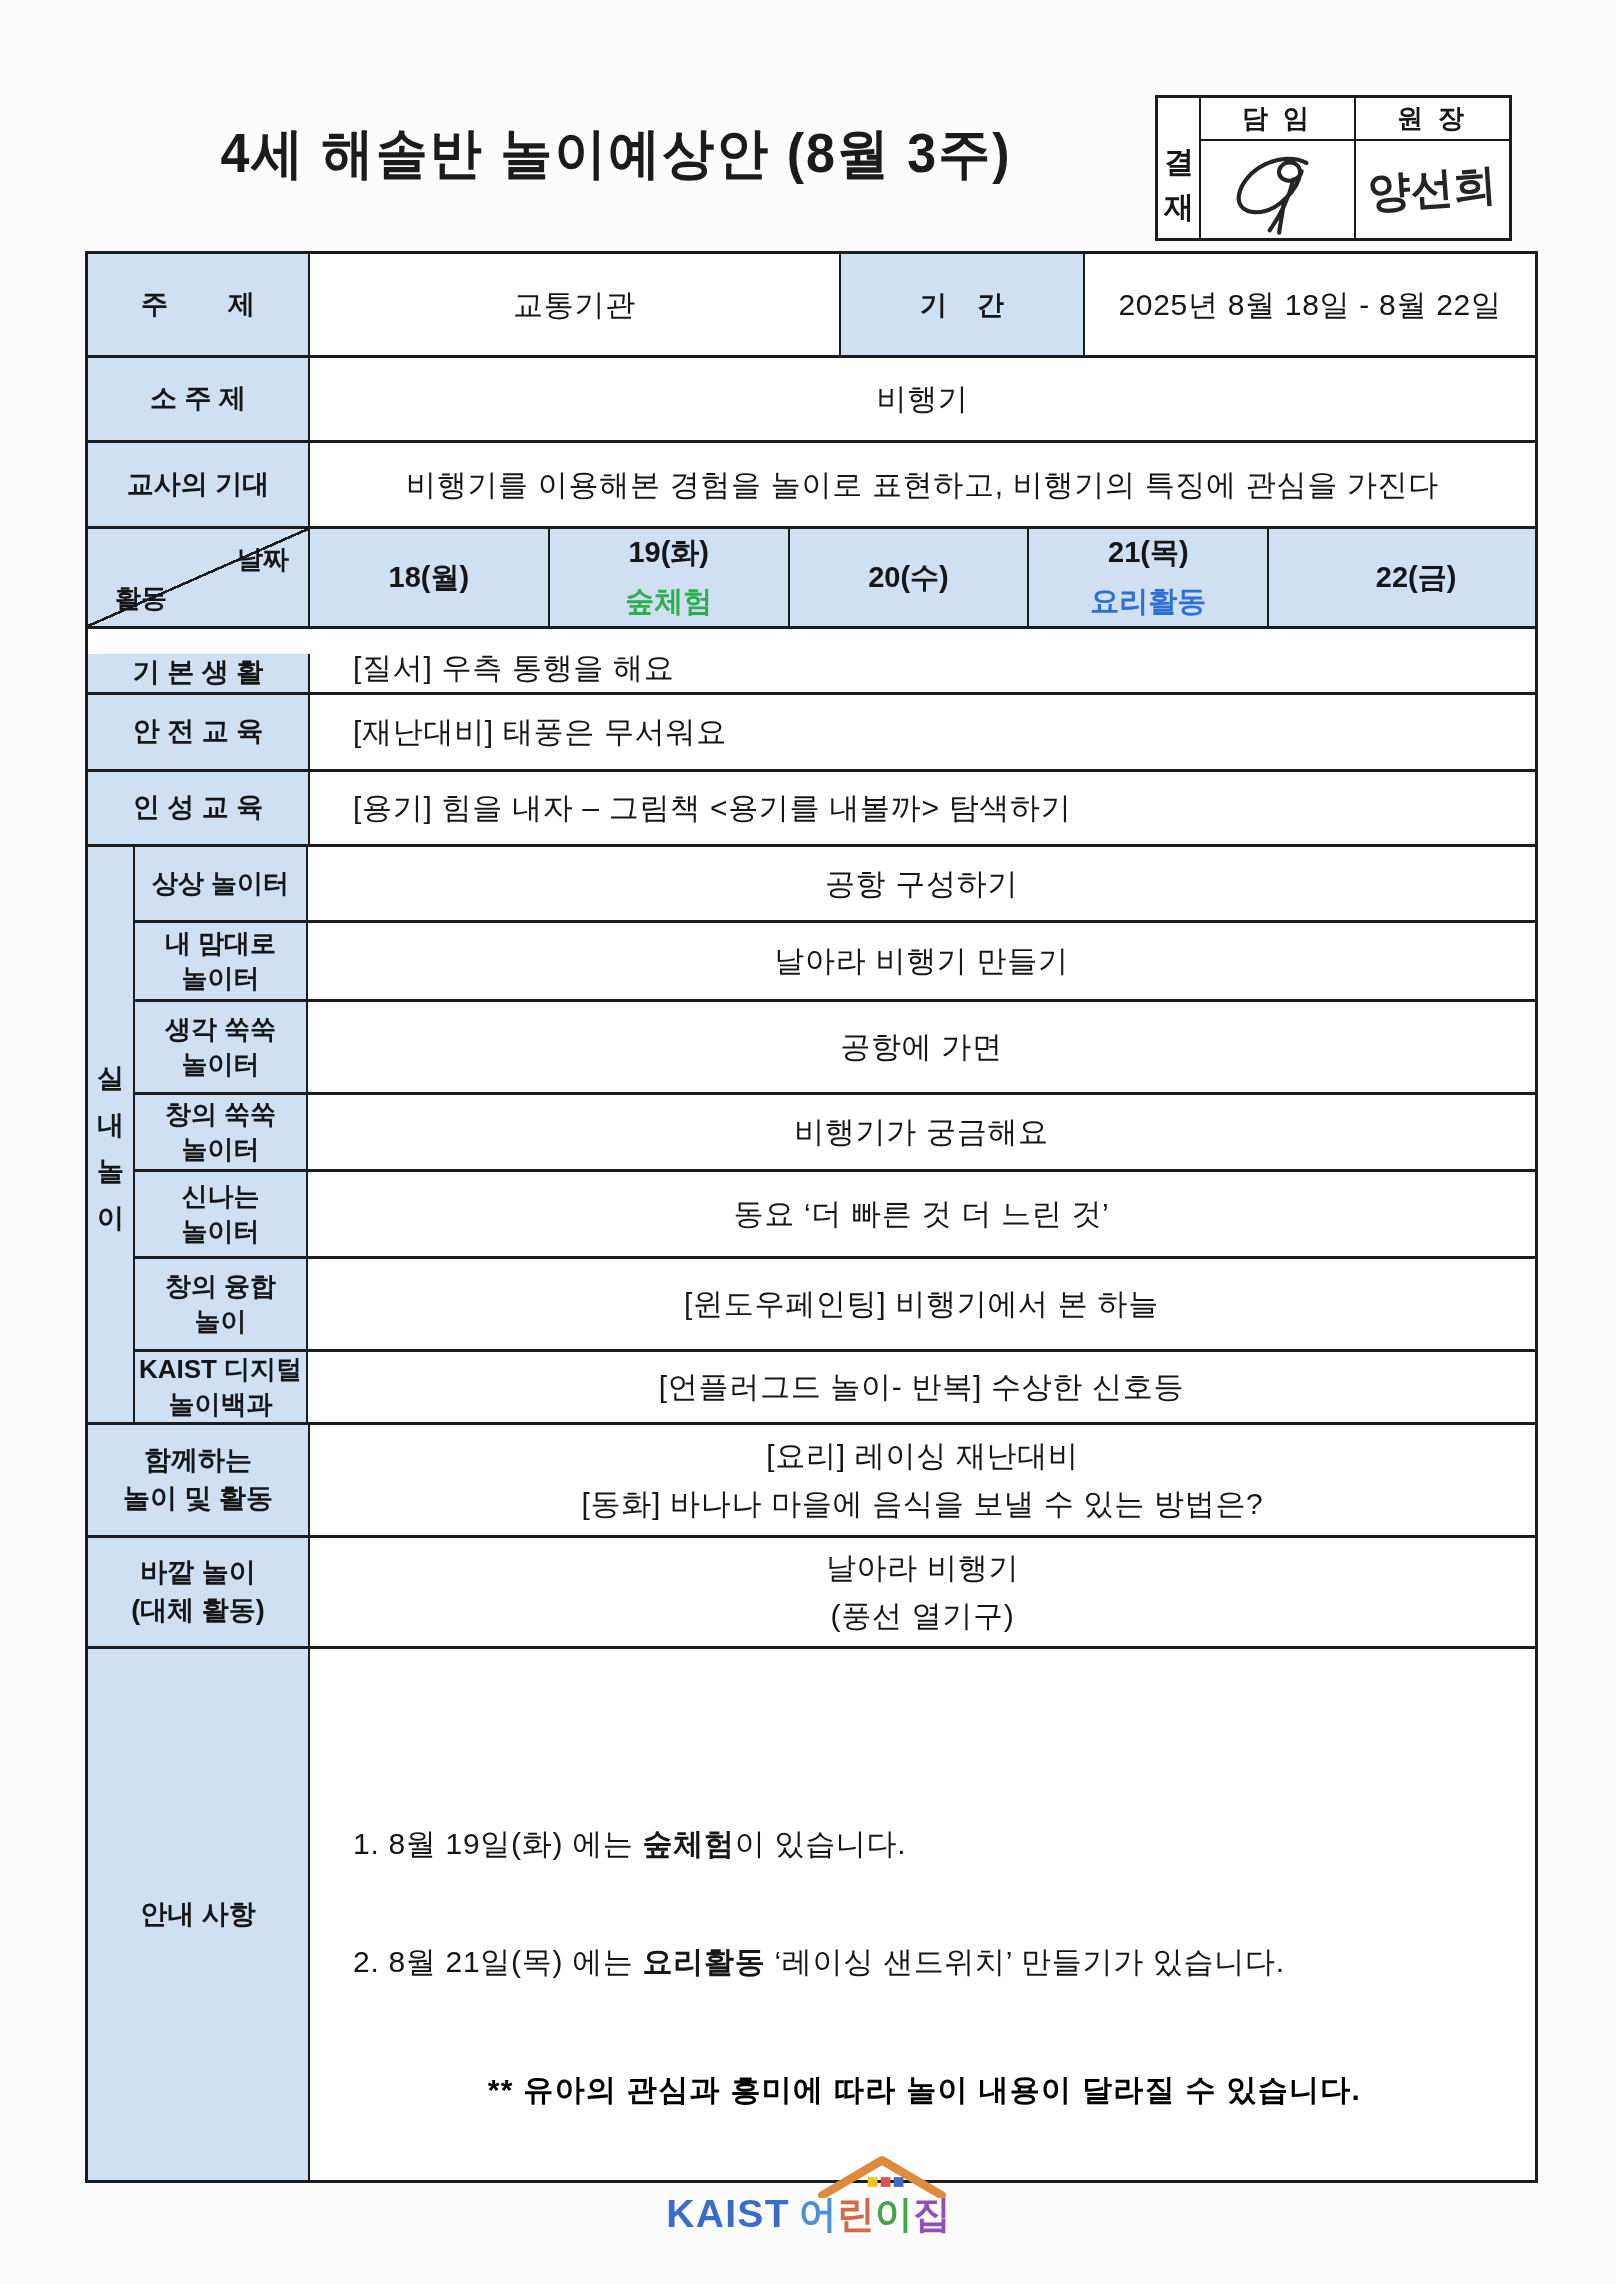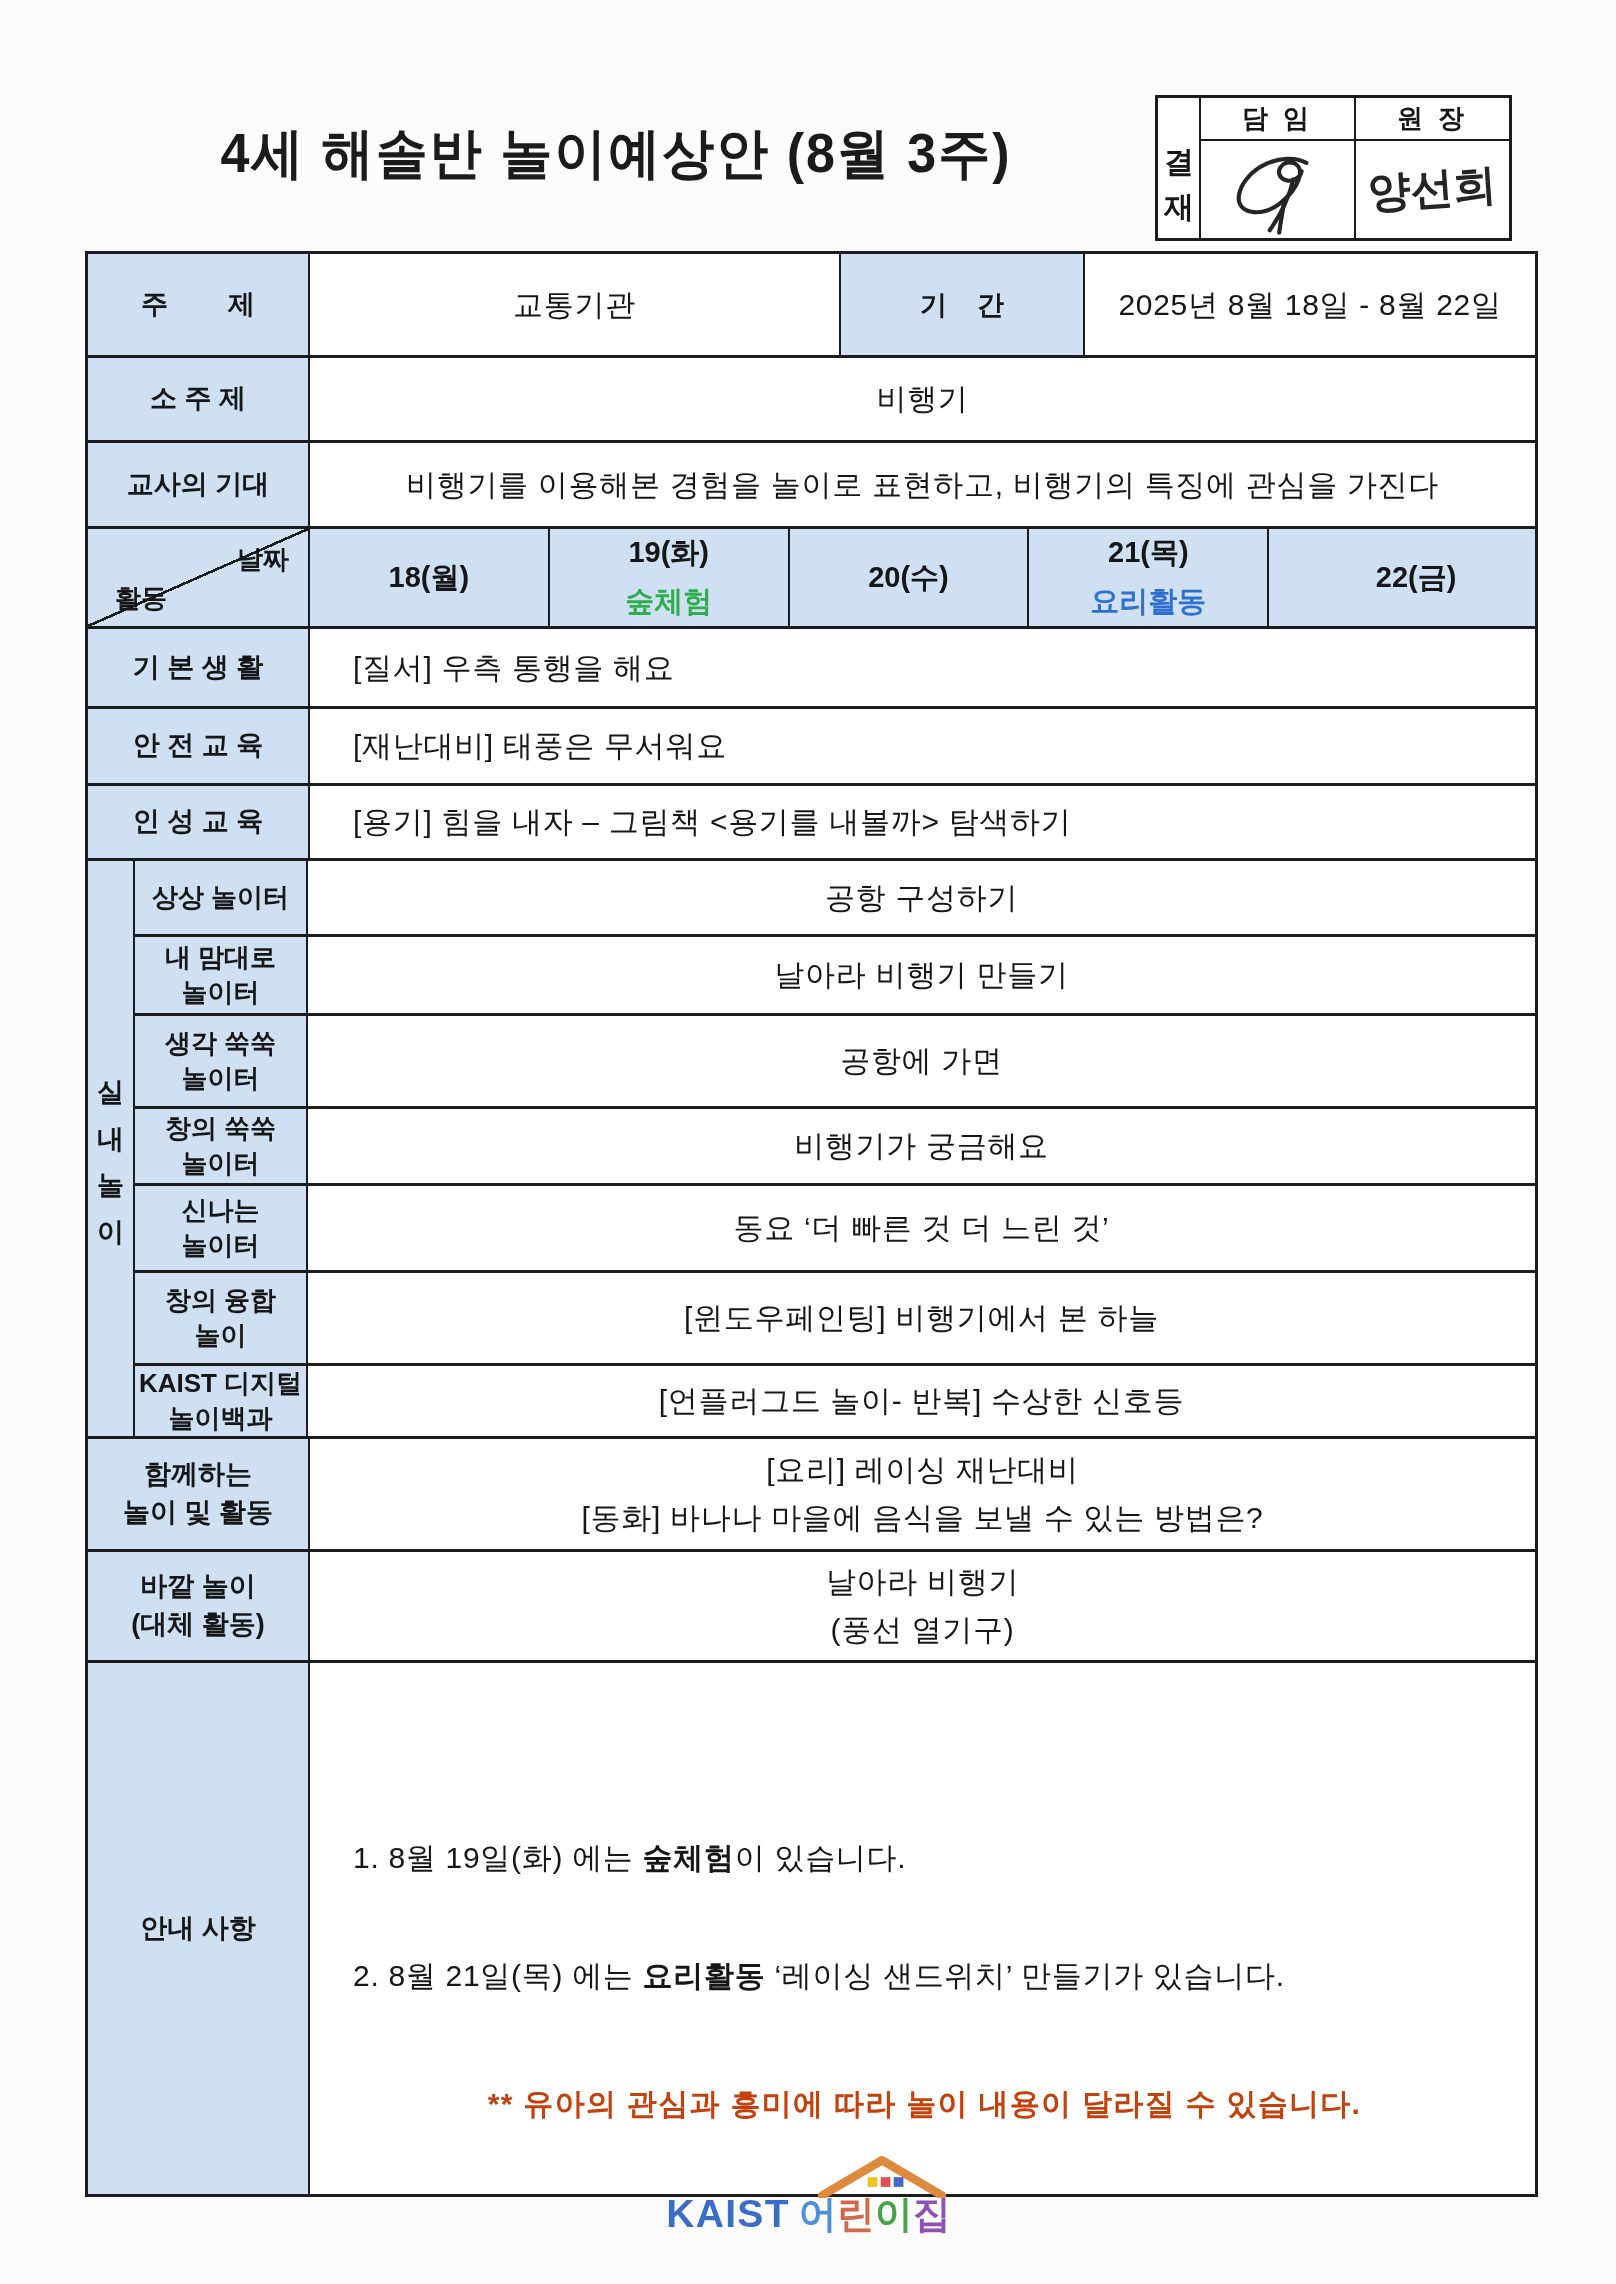--- a/index.html
+++ b/index.html
@@ -172,21 +172,21 @@
       </div>
       <div class="day">
         <div class="day-date">21(목)</div>
         <div class="day-note" style="color: rgb(47, 111, 208);">요리활동</div>
       </div>
       <div class="day">
         <div class="day-date">22(금)</div>
       </div>
     </div>
 
-    <div class="trow" style="height:80px;">
+    <div class="trow" style="height:66px;align-items:flex-end;">
       <div class="lbl">기 본 생 활</div>
       <div class="val left">[질서] 우측 통행을 해요</div>
     </div>
 
     <div class="trow" style="height:77px;">
       <div class="lbl">안 전 교 육</div>
       <div class="val left">[재난대비] 태풍은 무서워요</div>
     </div>
 
     <div class="trow" style="height:75px;">
@@ -246,21 +246,21 @@
 (대체 활동)</div>
       <div class="val">날아라 비행기
 (풍선 열기구)</div>
     </div>
 
     <div class="trow" style="height:531px;">
       <div class="lbl">안내 사항</div>
       <div class="notice-val">
         <div class="notice-item"><span>1. 8월 19일(화) 에는 </span><b>숲체험</b><span>이 있습니다.</span></div>
         <div class="notice-item"><span>2. 8월 21일(목) 에는 </span><b>요리활동</b><span> ‘레이싱 샌드위치’ 만들기가 있습니다.</span></div>
-        <div class="notice-foot" style="color: #c2410c;">** 유아의 관심과 흥미에 따라 놀이 내용이 달라질 수 있습니다.</div>
+        <div class="notice-foot" style="color: #000000;">** 유아의 관심과 흥미에 따라 놀이 내용이 달라질 수 있습니다.</div>
       </div>
     </div>
 
   </div>
 
   <div class="logo">
     <div class="logo-kaist" style="color: rgb(58, 108, 200);">KAIST</div>
     <div class="logo-kr">
       <svg class="logo-roof" width="130" height="43" viewBox="0 0 200 66">
         <path d="M8 62 L100 8 L192 62" fill="none" stroke="#dd8a3c" stroke-width="13" stroke-linejoin="round" stroke-linecap="round"></path>

